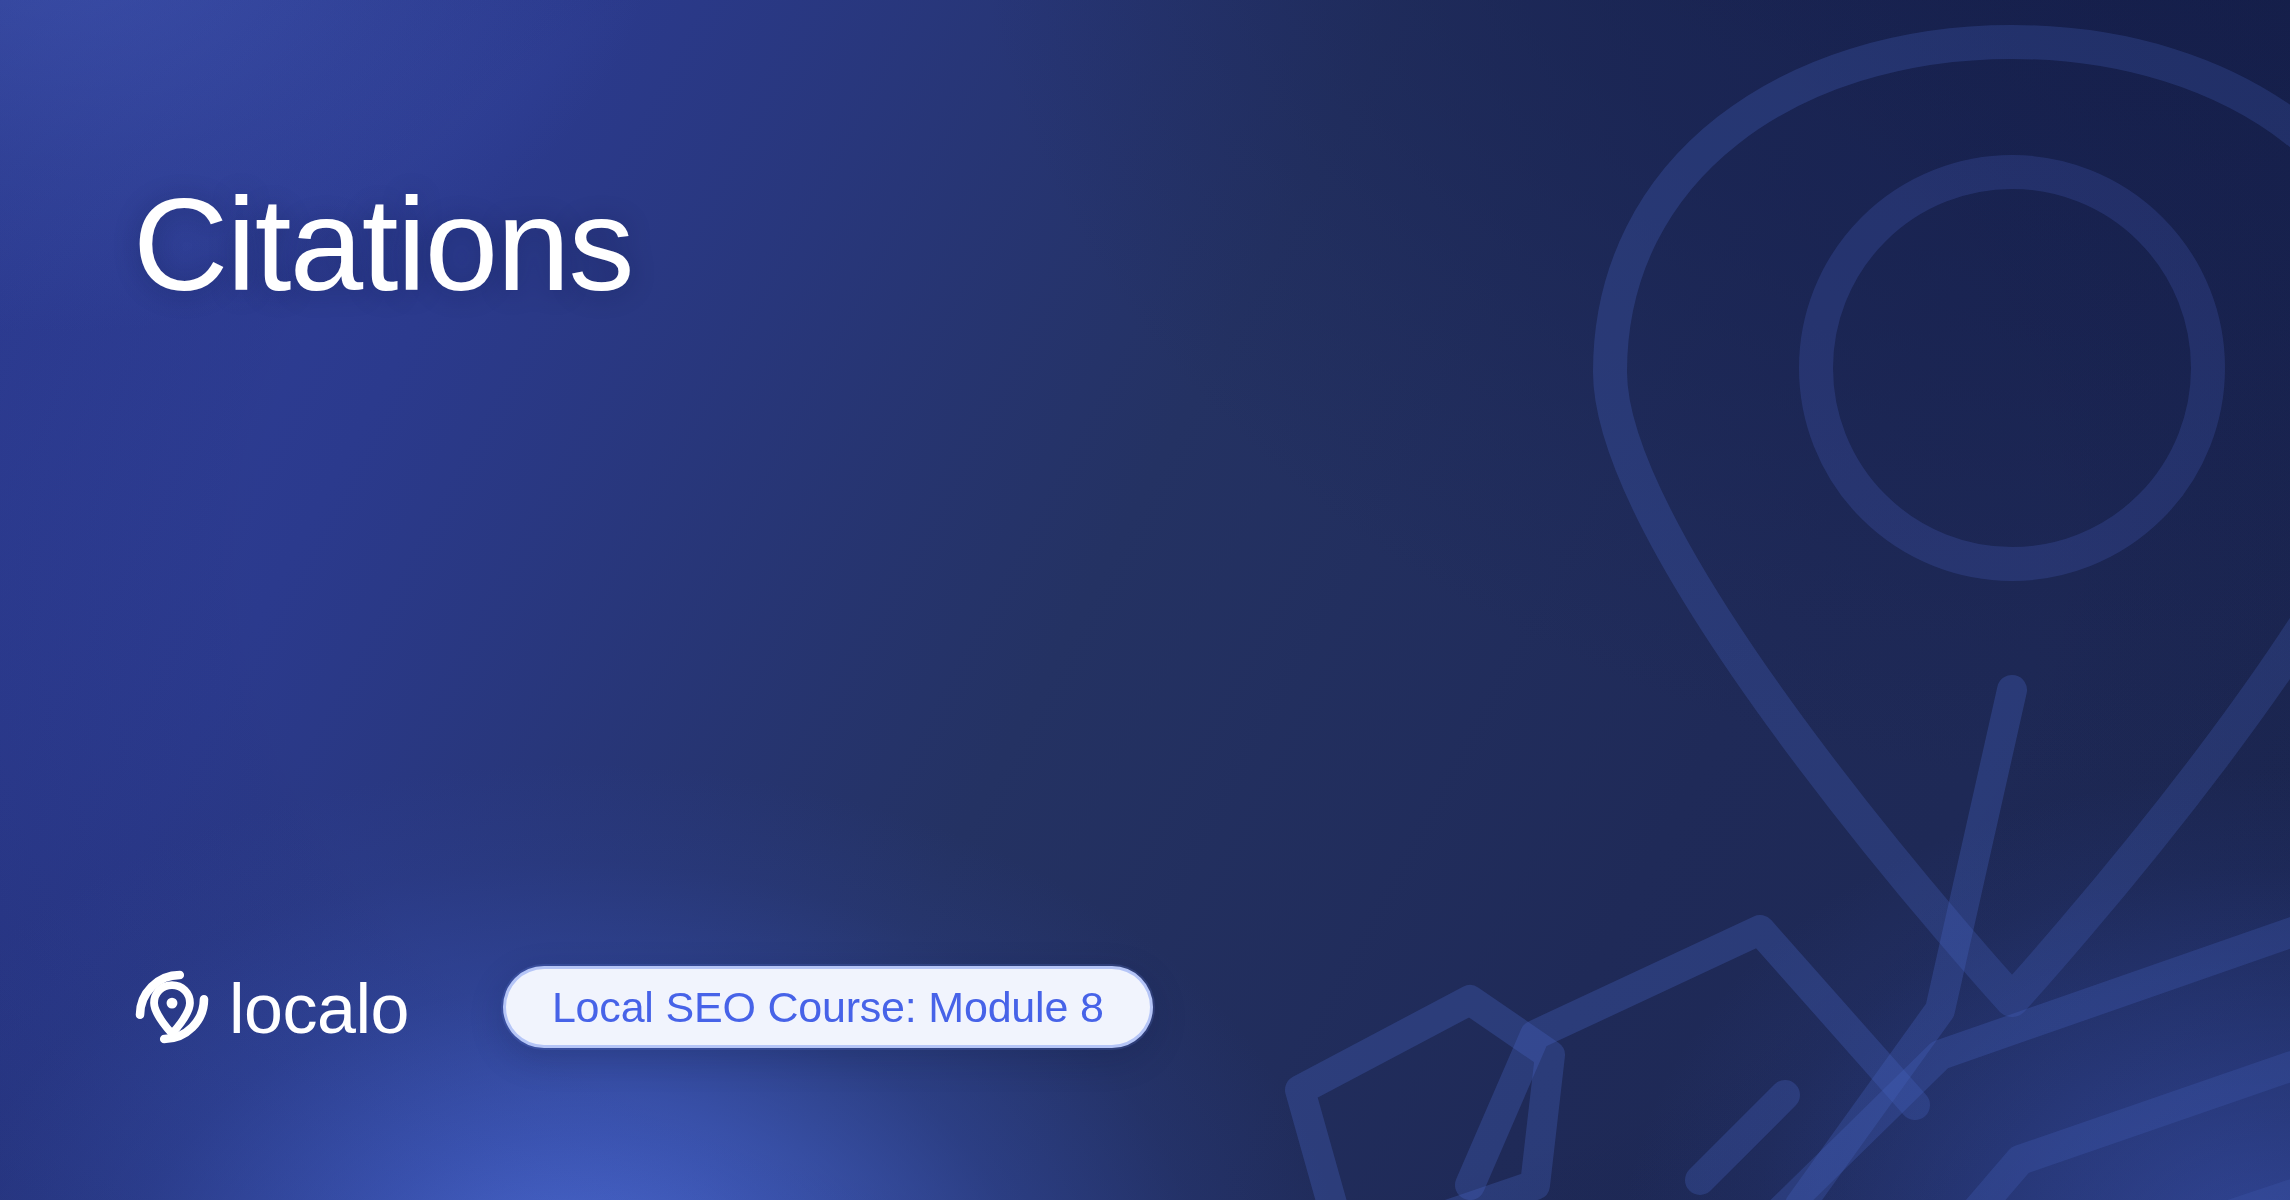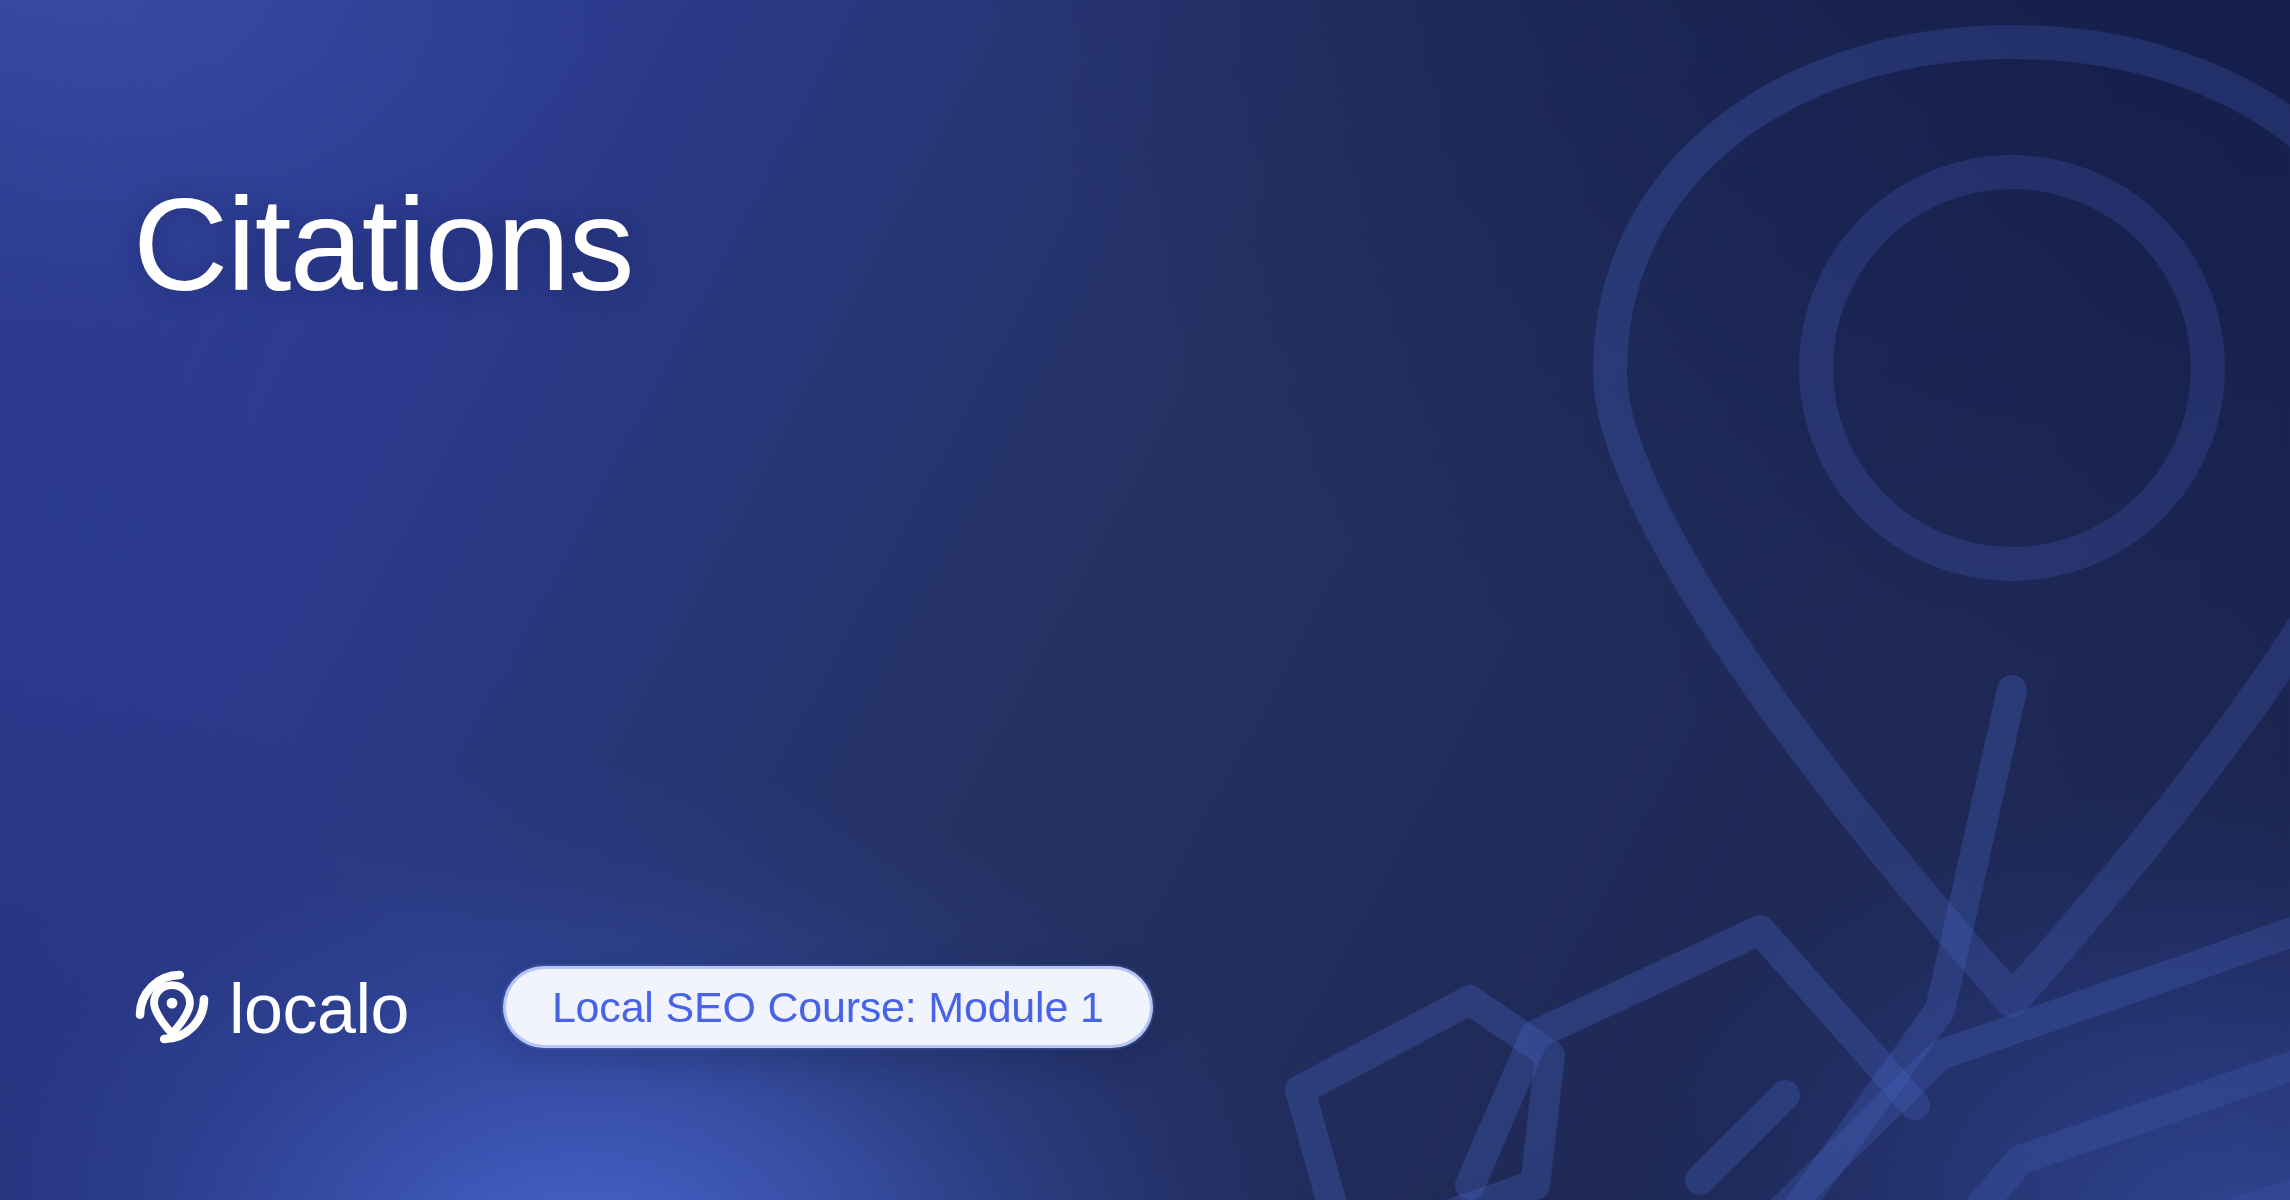--- a/index.html
+++ b/index.html
@@ -224,18 +224,18 @@
                    C 63 22 73 32 73 45
                    C 73 60 50 84 50 84 Z" fill="none" stroke="#ffffff" stroke-width="10" stroke-linecap="round" stroke-linejoin="round"></path>
 
           <circle cx="50" cy="45" r="7" fill="#ffffff"></circle>
         </svg>
       </span>
       <span class="logo-word">localo</span>
     </div>
 
     <div class="badge">
-      <span class="badge-label">Local SEO Course: Module 1</span>
+      <span class="badge-label">Local SEO Course: Module 8</span>
     </div>
 
   </div>
 
 </div>
 
 </body></html>

